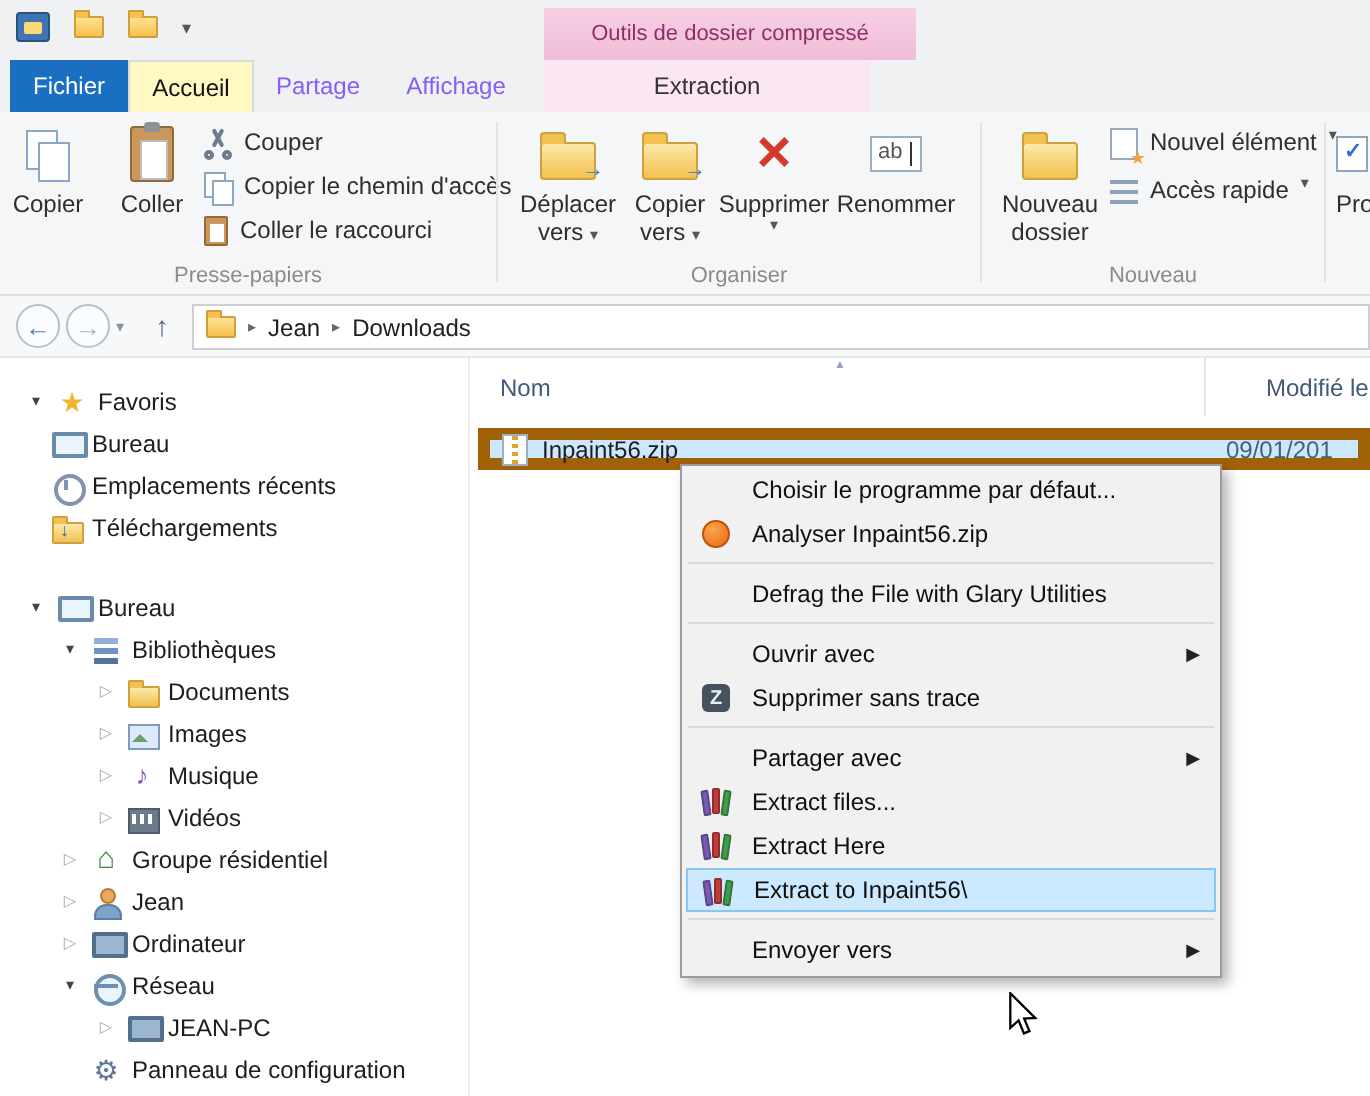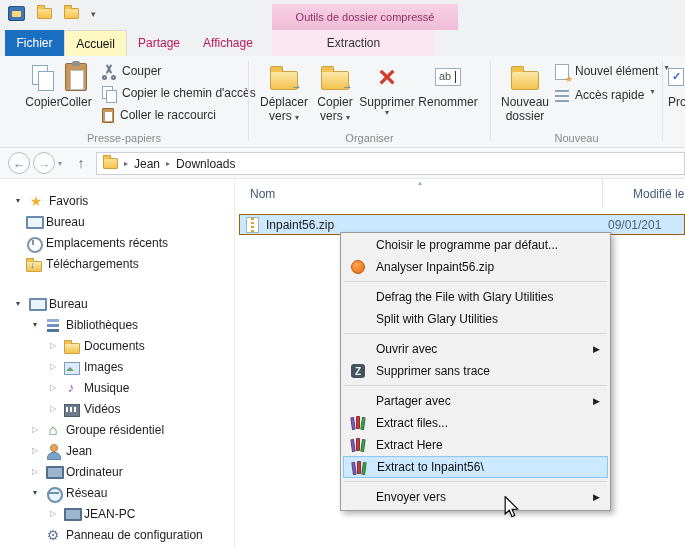--- a/index.html
+++ b/index.html
@@ -9,21 +9,21 @@
 
 .topbar{position:absolute;left:0;top:0;width:100%;height:30px;background:#eff1f3}
 .qat{position:absolute;left:8px;top:6px;display:flex;align-items:center;gap:12px}
 .appicon{width:17px;height:15px;background:#3f74b5;border:1px solid #28527f;border-radius:2px;position:relative}
 .appicon::after{content:"";position:absolute;left:3px;top:4px;right:3px;bottom:3px;background:#fdd976;border-radius:1px}
 .qatcaret{font-size:9px;color:#555}
 .ctxhdr{position:absolute;left:272px;top:4px;width:186px;height:26px;background:linear-gradient(#f7d0e4,#f0bcd7);color:#8f2e67;display:flex;align-items:center;justify-content:center;font-size:11px;white-space:nowrap}
 
 
 .tabrow{position:absolute;left:0;top:30px;width:100%;height:26px;background:#eff1f3}
-.tab{position:absolute;top:0;height:26px;display:flex;align-items:center;justify-content:center;font-size:12px;color:#be185d}
+.tab{position:absolute;top:0;height:26px;display:flex;align-items:center;justify-content:center;font-size:12px;color:#8b5cf6}
 .tab-file{left:5px;width:59px;background:#1a6fc0;color:#fff}
 .tab-home{left:64px;width:63px;background:#fef9c3;border:1px solid #d8dadc;border-bottom:none;color:#141414}
 .tab-share{left:127px;width:64px}
 .tab-view{left:191px;width:74px}
 .ctxgroup{position:absolute;left:272px;top:0;width:163px;height:26px;background:#fbe7f2}
 .tab-extract{left:0;width:163px;color:#333}
 
 
 .ribbon{position:absolute;left:0;top:56px;width:100%;height:92px;background:#f5f6f7;border-bottom:1px solid #dcdedf}
 .rgroup{position:absolute;top:0;height:91px}
@@ -114,21 +114,21 @@
 .si-net::after{content:"";position:absolute;left:2px;top:7px;width:12px;height:2px;background:#6f8fae}
 .si-gear{color:#5f7799;font-size:14px}
 
 
 .filearea{position:absolute;left:235px;top:179px;right:0;bottom:0;background:#fff}
 .hdr{position:absolute;left:0;top:0;right:0;height:29px}
 .hcol{position:absolute;top:0;height:29px;display:flex;align-items:center;font-size:12px;color:#44597a}
 .hname{left:0;width:368px;padding-left:15px;border-right:1px solid #e4e4e4}
 .hmod{left:368px;right:0;padding-left:30px;white-space:nowrap}
 .sort{position:absolute;left:182px;top:1px;font-size:6px;color:#8fa3b8}
-.frow{position:absolute;left:4px;top:35px;right:0;height:21px;background:#cce8ff;border:1px solid #a16207;display:flex;align-items:center;gap:7px;padding-left:6px}
+.frow{position:absolute;left:4px;top:35px;right:0;height:21px;background:#cce8ff;border:6px solid #a16207;display:flex;align-items:center;gap:7px;padding-left:6px}
 .fname{color:#1c1c1c}
 .fdate{position:absolute;left:368px;color:#4c5d75;white-space:nowrap}
 .ic-zip{width:13px;height:16px;background:#fff;border:1px solid #9fb0c2;position:relative;flex:none}
 .ic-zip::before{content:"";position:absolute;left:4px;top:0;width:3px;height:14px;background:repeating-linear-gradient(180deg,#d9a62e 0 2px,#fff 2px 4px)}
 
 
 .menu{position:absolute;left:340px;top:232px;width:271px;padding:1px 0 2px;background:#f1f1f1;border:1px solid #9b9b9b;box-shadow:3px 3px 6px rgba(0,0,0,.3);z-index:10}
 .mi{position:relative;height:22px;display:flex;align-items:center;padding-left:35px;padding-right:26px;color:#101010;white-space:nowrap}
 .mi.bold{font-weight:normal}
 .micon{position:absolute;left:9px;top:3px;width:16px;height:16px;display:flex;align-items:center;justify-content:center}
@@ -168,21 +168,21 @@
     <div class="tab tab-share">Partage</div>
     <div class="tab tab-view">Affichage</div>
     <div class="ctxgroup">
       <div class="tab tab-extract">Extraction</div>
     </div>
   </div>
 
   <div class="ribbon">
 
     <div class="rgroup" style="left:0;width:248px">
-      <div class="bigbtn" style="left:21px;width:44px">
+      <div class="bigbtn" style="left:2px;width:44px">
         <span class="icwrap">
             <span class="ic-copy"></span>
           </span>
         <span class="blbl">Copier</span>
       </div>
       <div class="bigbtn" style="left:54px;width:44px">
         <span class="icwrap">
             <span class="ic-paste"></span>
           </span>
         <span class="blbl">Coller</span>
@@ -390,23 +390,20 @@
     <div class="mi">
       <span class="micon">
           <span class="ic-avast"></span>
         </span>
       <span>Analyser Inpaint56.zip</span>
     </div>
     <div class="msep"></div>
     <div class="mi">
       <span>Defrag the File with Glary Utilities</span>
     </div>
-    <div class="mi">
-      <span>Split with Glary Utilities</span>
-    </div>
     <div class="msep"></div>
     <div class="mi">
       <span>Ouvrir avec</span>
       <span class="marrow">▶</span>
     </div>
     <div class="mi">
       <span class="micon">
           <span class="ic-wipe">Z</span>
         </span>
       <span>Supprimer sans trace</span>

